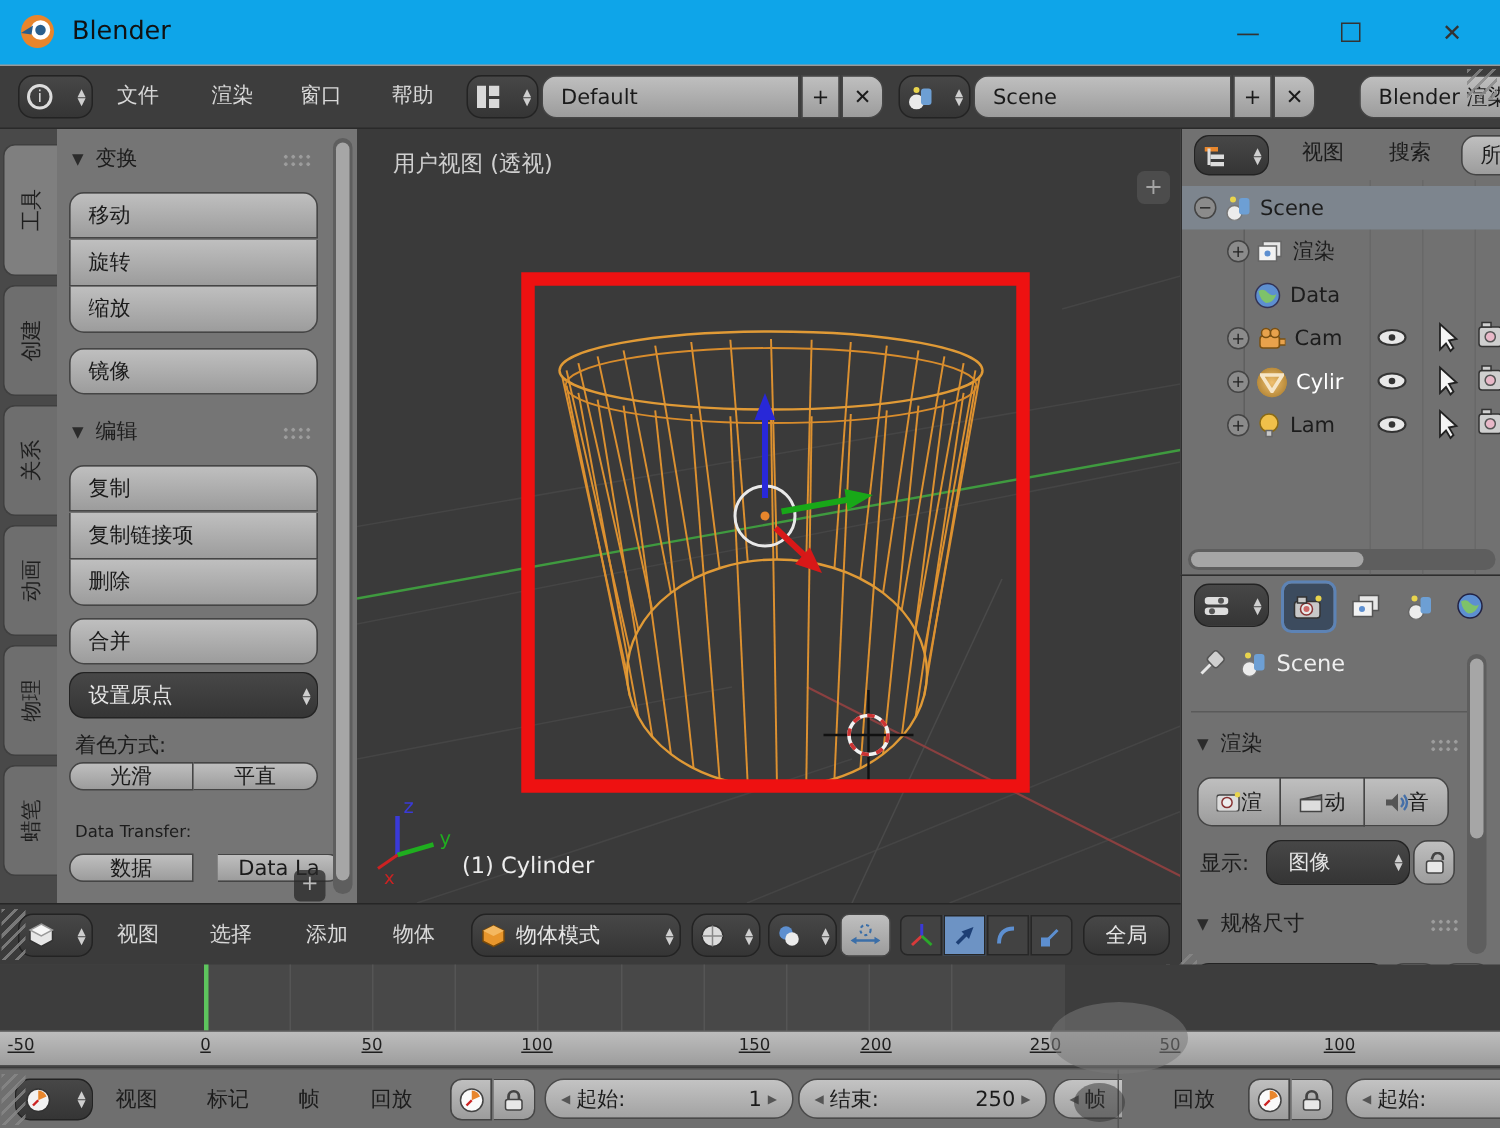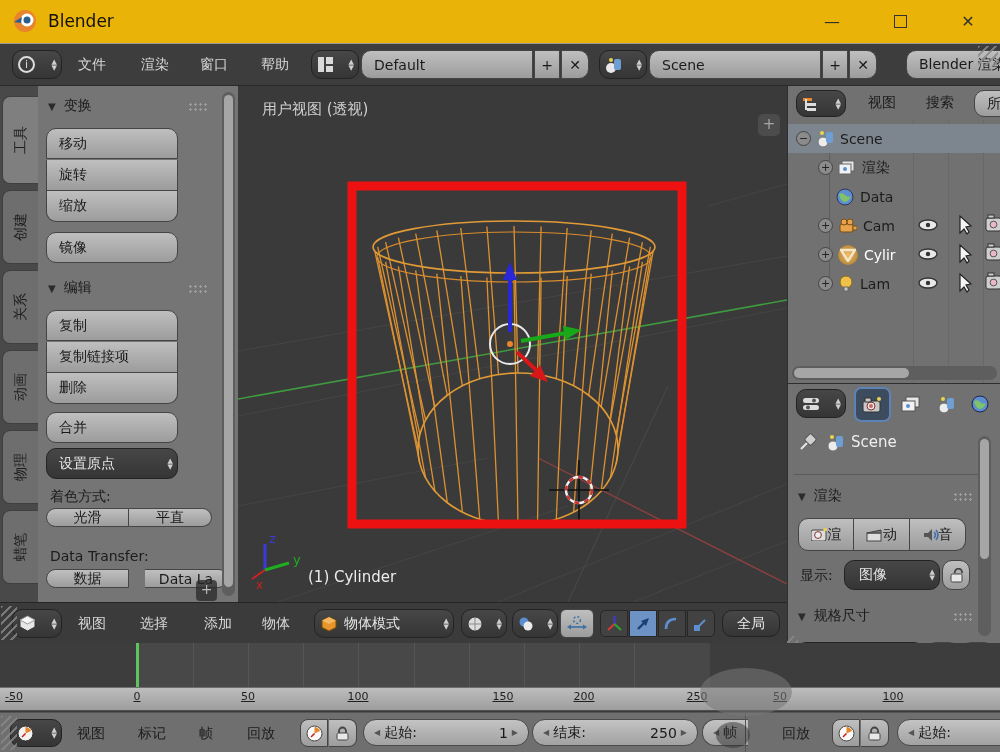--- a/index.html
+++ b/index.html
@@ -2,21 +2,21 @@
 <html><head>
 <meta charset="utf-8">
 <style>
   * { margin:0; padding:0; box-sizing:border-box; }
   html,body { width:1000px; height:752px; overflow:hidden; background:#222;
     font-family:"DejaVu Sans","Liberation Sans",sans-serif; }
   #window { position:relative; width:1000px; height:752px; background:#3b3b3b; overflow:hidden; }
   .abs { position:absolute; }
 
   
-  #titlebar { left:0; top:0; width:1000px; height:44px; background:#eab308; border-bottom:1px solid #999; }
+  #titlebar { left:0; top:0; width:1000px; height:44px; background:#0ea5e9; border-bottom:1px solid #999; }
   #app-title { left:48px; top:11px; font-size:17px; color:#111; }
   .winbtn { top:10px; width:28px; height:24px; color:#333; font-size:16px; text-align:center; line-height:24px; cursor:default; }
 
   
   .menu-dark { color:#d8d8d8; font-size:14px; line-height:41px; }
   .menu-light { color:#1c1c1c; font-size:14px; line-height:40px; }
   .btn-light { background:linear-gradient(#bfbfbf,#9c9c9c); border:1px solid #454545; border-radius:10px;
     color:#1a1a1a; font-size:14px; display:flex; align-items:center; justify-content:center; }
   .btn-dark { background:linear-gradient(#474747,#353535); border:1px solid #232323; border-radius:10px;
     color:#e6e6e6; font-size:14px; display:flex; align-items:center; }
@@ -34,21 +34,21 @@
   #tabcol { left:0; top:86px; width:38px; height:516px; background:#494949; }
   .vtab { left:2px; width:36px; background:#6e6e6e; border:1px solid #3f3f3f; border-right:none;
     border-radius:8px 0 0 8px; display:flex; align-items:center; justify-content:center; }
   .vtab span { transform:rotate(-90deg); white-space:nowrap; font-size:14px; color:#1e1e1e; }
   .vtab.active { background:#7f7f7f; }
 
   
   #toolshelf { left:38px; top:86px; width:200px; height:516px; background:#757575; }
   .phdr { left:10px; width:160px; height:20px; display:flex; align-items:center; color:#1c1c1c; font-size:14px; }
   .phdr .tri { font-size:10px; color:#2b2b2b; margin-right:8px; }
-  .tbtn { left:8px; width:132px; height:31px; padding-left:12px; justify-content:flex-start; }
+  .tbtn { left:8px; width:166px; height:31px; padding-left:12px; justify-content:flex-start; }
   .tgroup-mid { border-radius:0; border-top:none; }
   .tgroup-top { border-radius:10px 10px 0 0; }
   .tgroup-bot { border-radius:0 0 10px 10px; border-top:none; }
   .half { height:19px; justify-content:center; }
 
   
   #viewport { left:238px; top:86px; width:549px; height:516px; background:#3a3a3a; overflow:hidden; }
   #vp-label { left:24px; top:14px; color:#cfcfcf; font-size:15px; }
   #obj-label { left:70px; top:482px; color:#ececec; font-size:15px; }
   #vp-plus { left:520px; top:28px; width:22px; height:22px; background:#4c4c4c; border-radius:5px;
@@ -203,21 +203,21 @@
       <span class="updn">
           <i>▲</i>
           <i>▼</i>
         </span>
     </div>
 
     <div class="abs" style="left:12px;top:402px;color:#1c1c1c;font-size:14px;">着色方式:</div>
     <div class="btn-light half abs" style="left:8px;top:422px;width:83px;border-radius:10px 0 0 10px;">光滑</div>
     <div class="btn-light half abs" style="left:91px;top:422px;width:83px;border-radius:0 10px 10px 0;border-left:none;">平直</div>
 
-    <div class="abs" style="left:12px;top:462px;color:#1c1c1c;font-size:14px;">Data Transfer:</div>
+    <div class="abs" style="left:12px;top:462px;color:#1c1c1c;font-size:11px;">Data Transfer:</div>
     <div class="btn-light half abs" style="left:8px;top:483px;width:83px;border-radius:10px 0 0 10px;">数据</div>
     <div class="btn-light half abs" style="left:107px;top:483px;width:83px;border-radius:0 10px 10px 0;border-left:none;">Data La</div>
     <div class="abs" style="left:158px;top:494px;width:21px;height:21px;background:rgba(40,40,40,.75);border-radius:4px;color:#bbb;text-align:center;line-height:19px;font-size:14px;">+</div>
 
     <div class="abs" style="left:184px;top:6px;width:13px;height:504px;background:#5e5e5e;border-radius:7px;">
       <div class="abs" style="left:2px;top:3px;width:9px;height:492px;background:#a6a6a6;border-radius:5px;"></div>
     </div>
   </div>
 
   <div id="viewport" class="abs">

